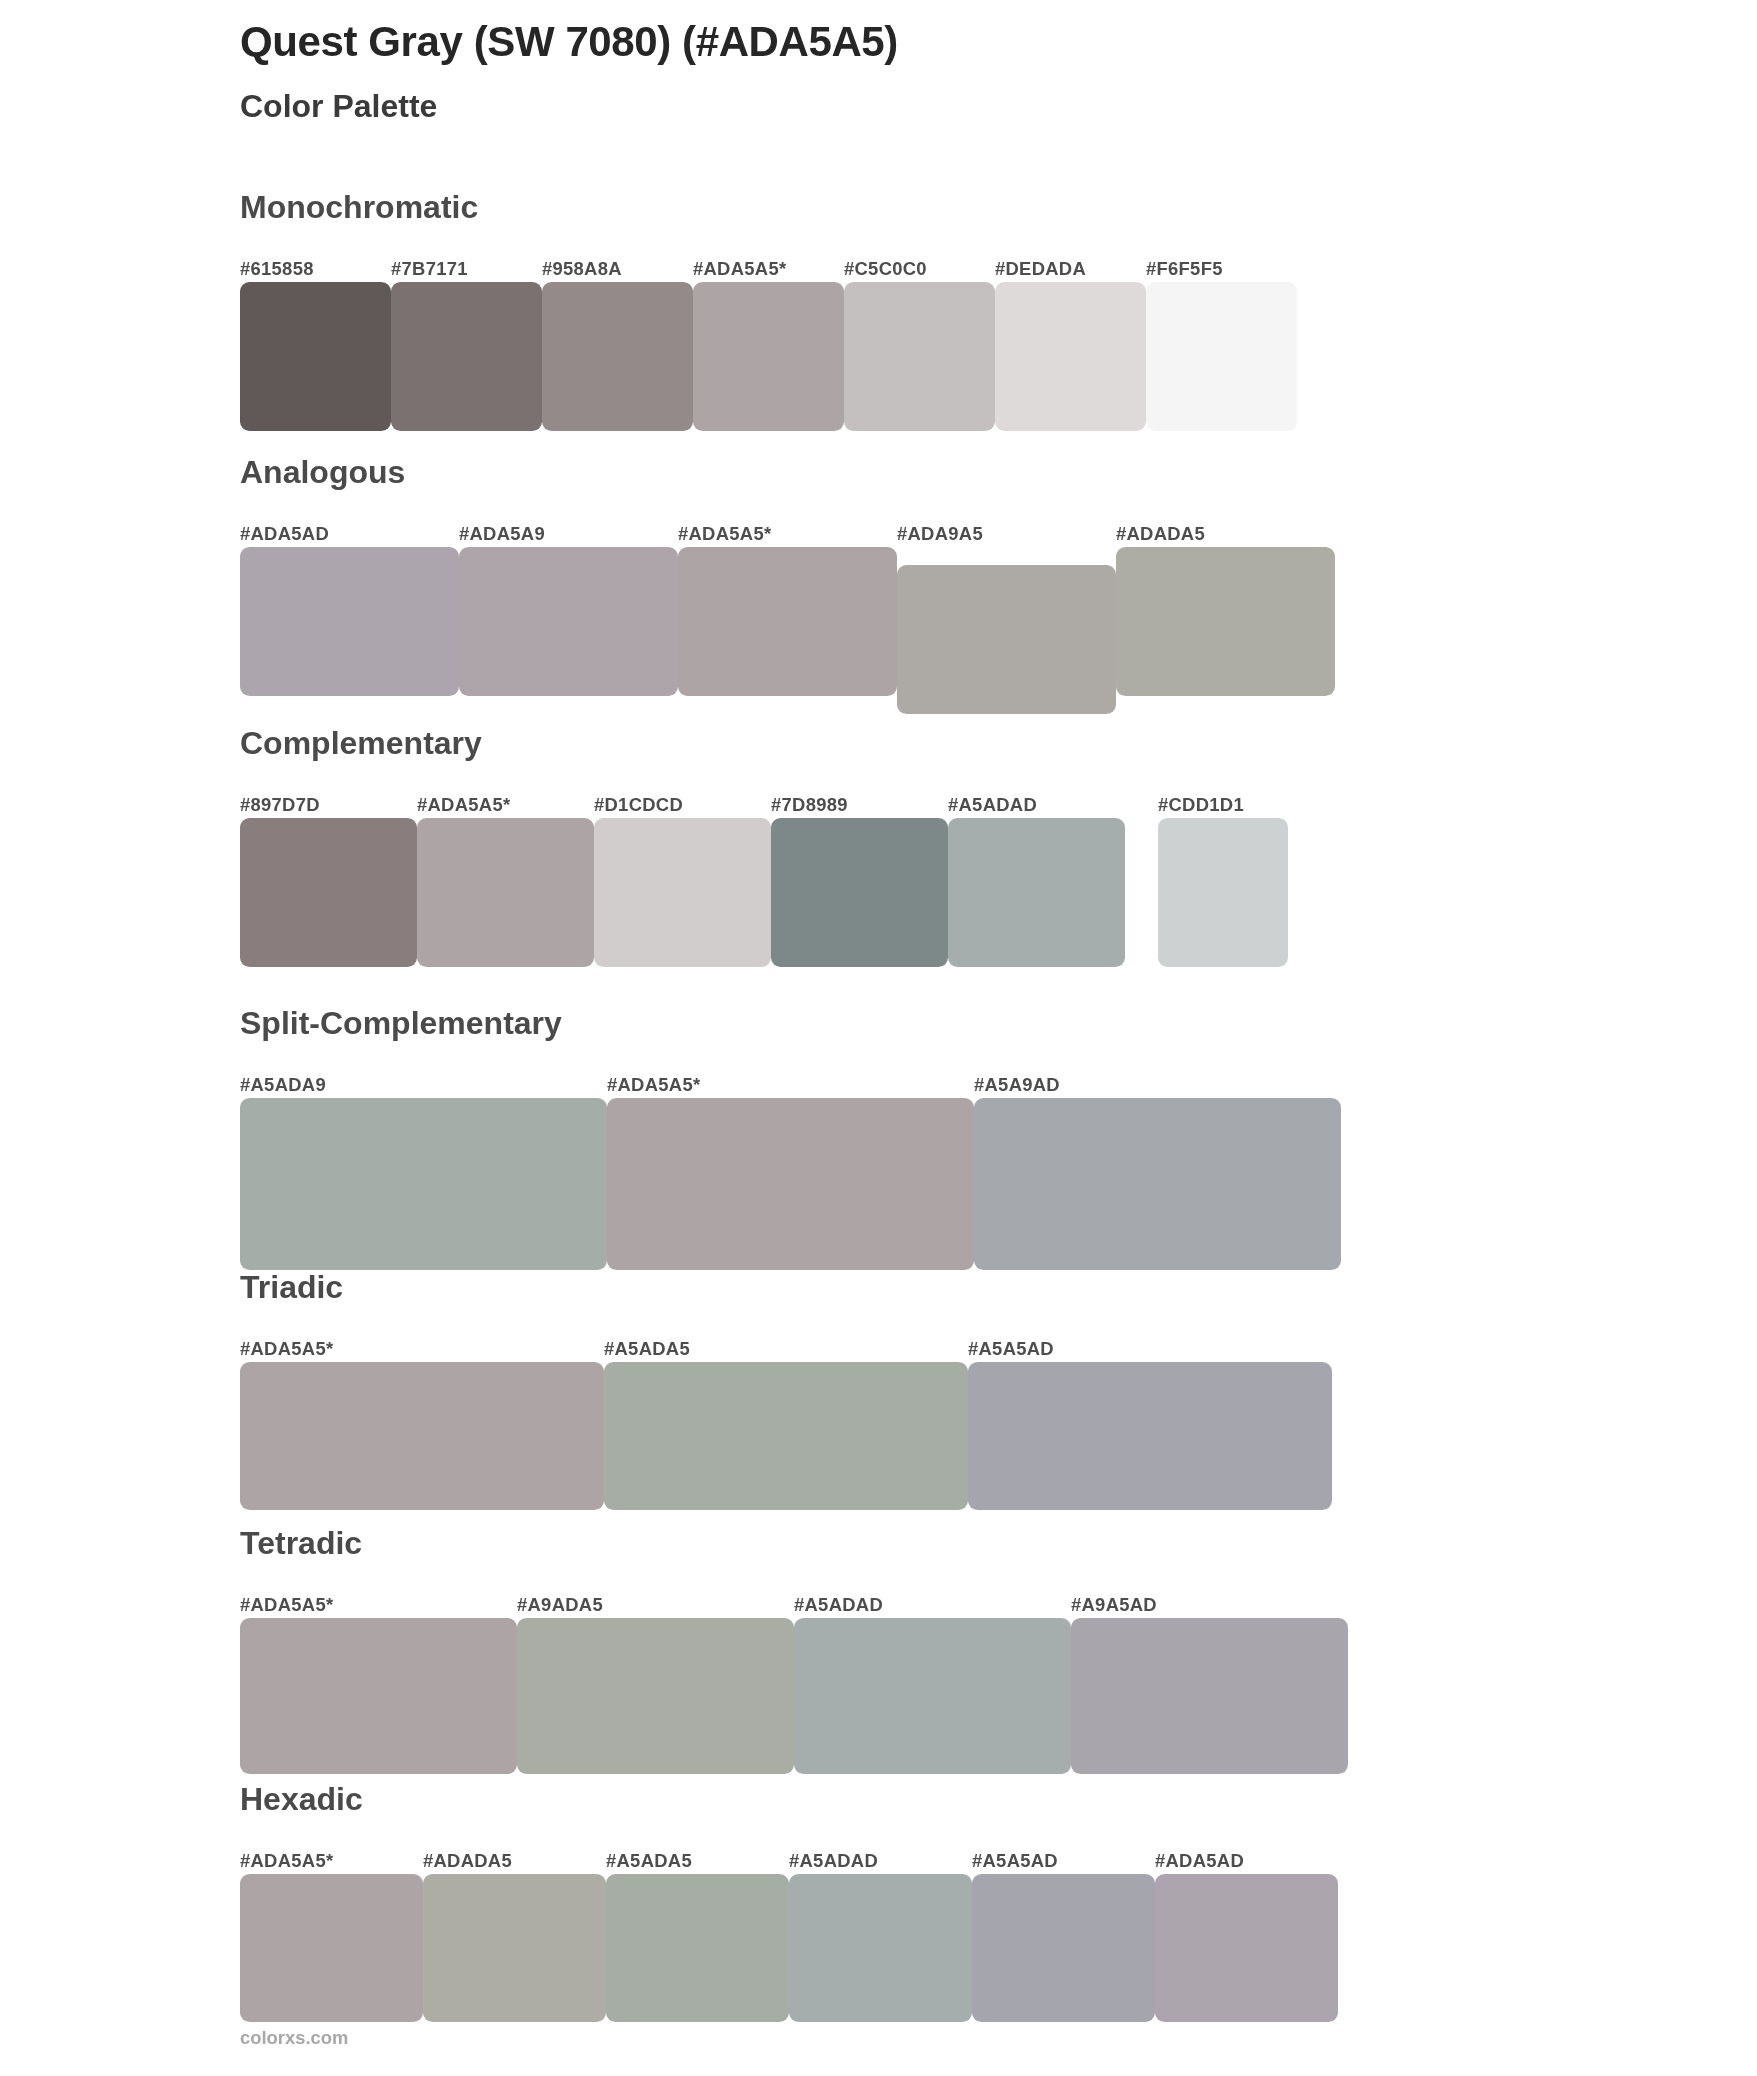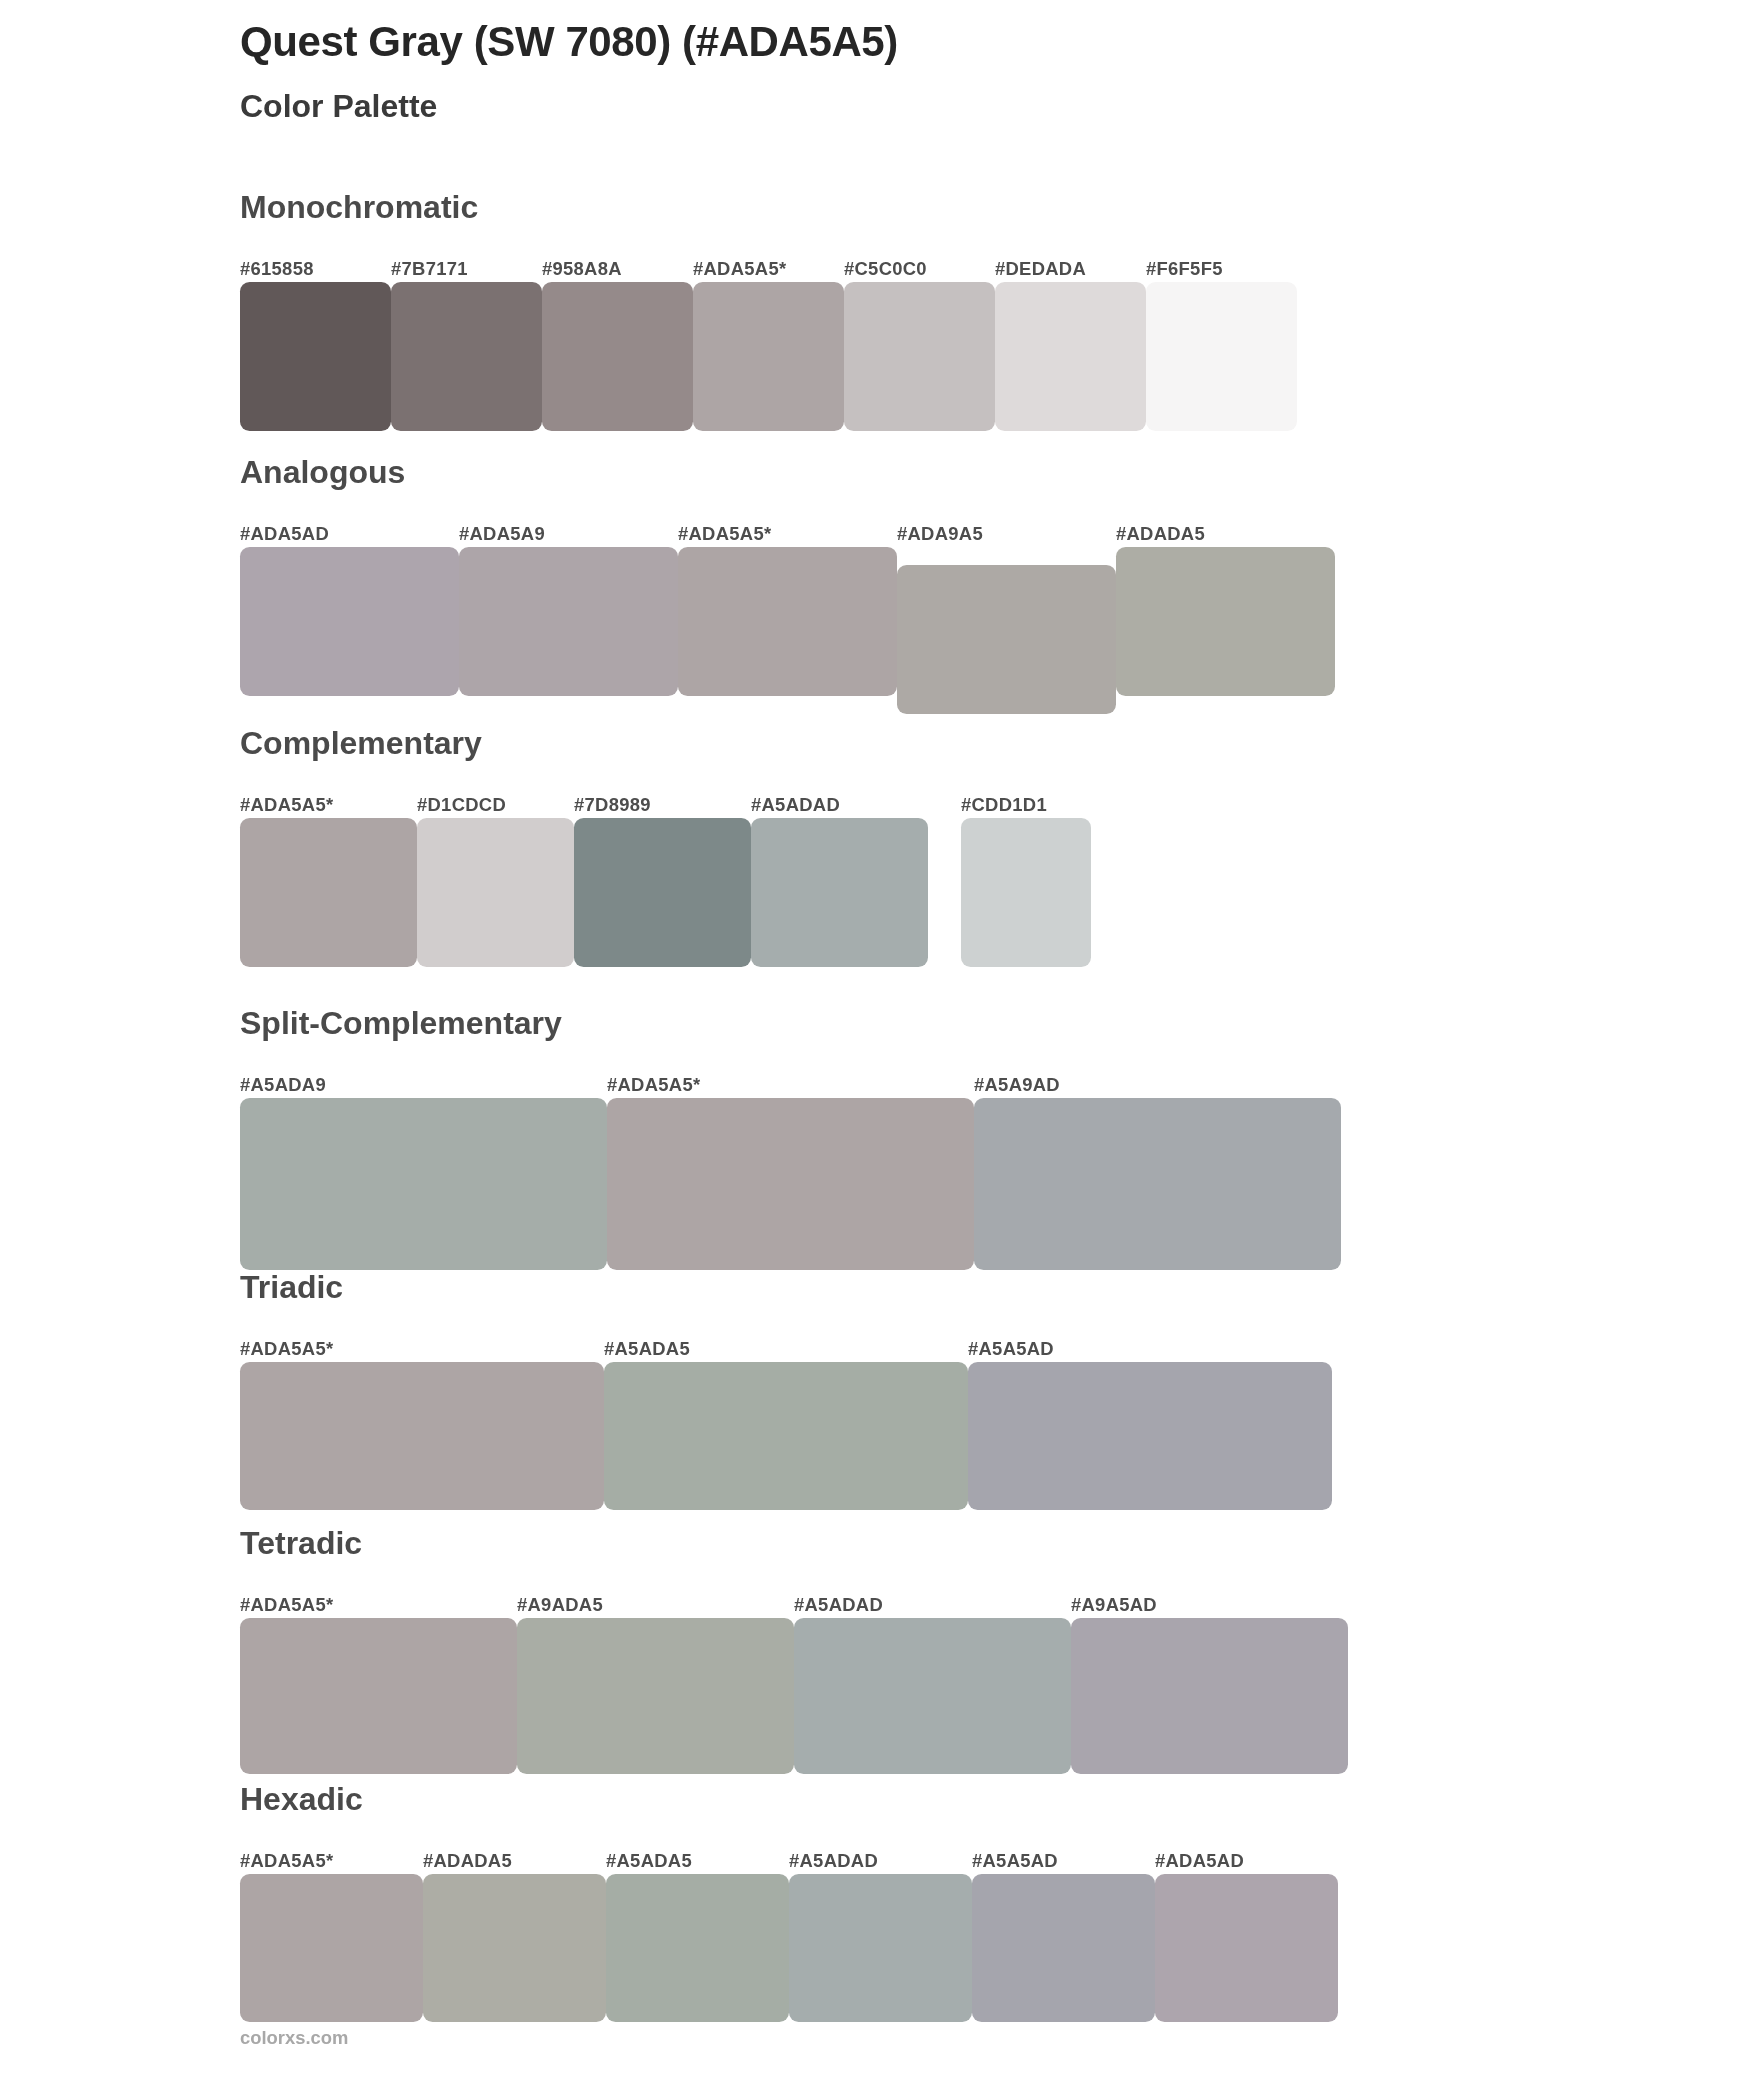--- a/index.html
+++ b/index.html
@@ -150,24 +150,28 @@
           <div class="swatch" style="width: 219px;">
             <div class="swatch-label">#ADADA5</div>
             <div class="swatch-chip" style="height: 149px; background: rgb(173, 173, 165);"></div>
           </div>
         </div>
       </div>
       <div class="section" style="top: 725px;">
         <div class="section-title">Complementary</div>
         <div class="swatch-row">
           <div class="swatch" style="width: 177px;">
+            <div class="swatch-label">#897D7D</div>
+            <div class="swatch-chip" style="height: 149px; background: rgb(137, 125, 125);"></div>
+          </div>
+          <div class="swatch" style="width: 177px;">
             <div class="swatch-label">#ADA5A5*</div>
             <div class="swatch-chip" style="height: 149px; background: rgb(173, 165, 165);"></div>
           </div>
-          <div class="swatch" style="width: 157px;">
+          <div class="swatch" style="width: 177px;">
             <div class="swatch-label">#D1CDCD</div>
             <div class="swatch-chip" style="height: 149px; background: rgb(209, 205, 205);"></div>
           </div>
           <div class="swatch" style="width: 177px;">
             <div class="swatch-label">#7D8989</div>
             <div class="swatch-chip" style="height: 149px; background: rgb(125, 137, 137);"></div>
           </div>
           <div class="swatch" style="width: 177px;">
             <div class="swatch-label">#A5ADAD</div>
             <div class="swatch-chip" style="height: 149px; background: rgb(165, 173, 173);"></div>

